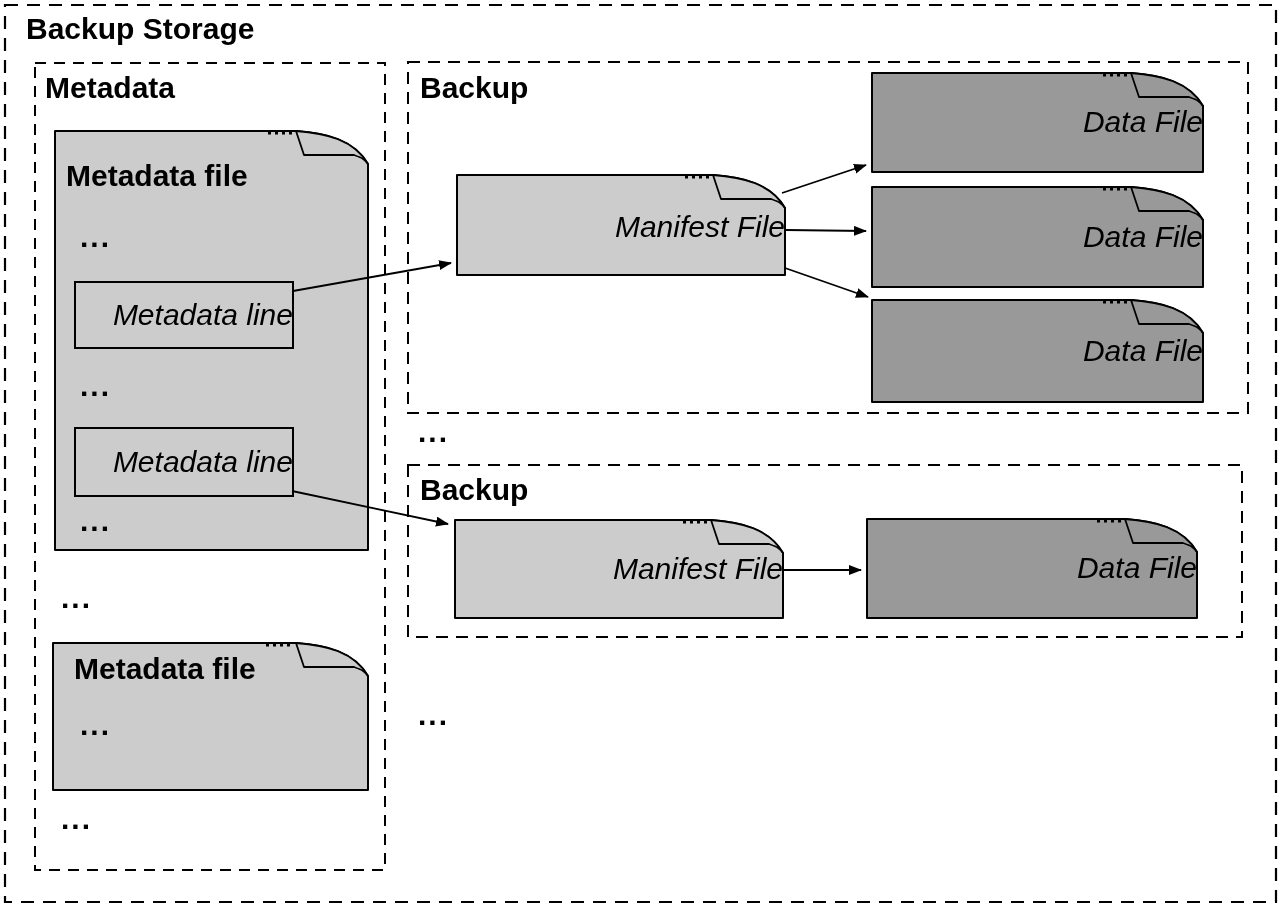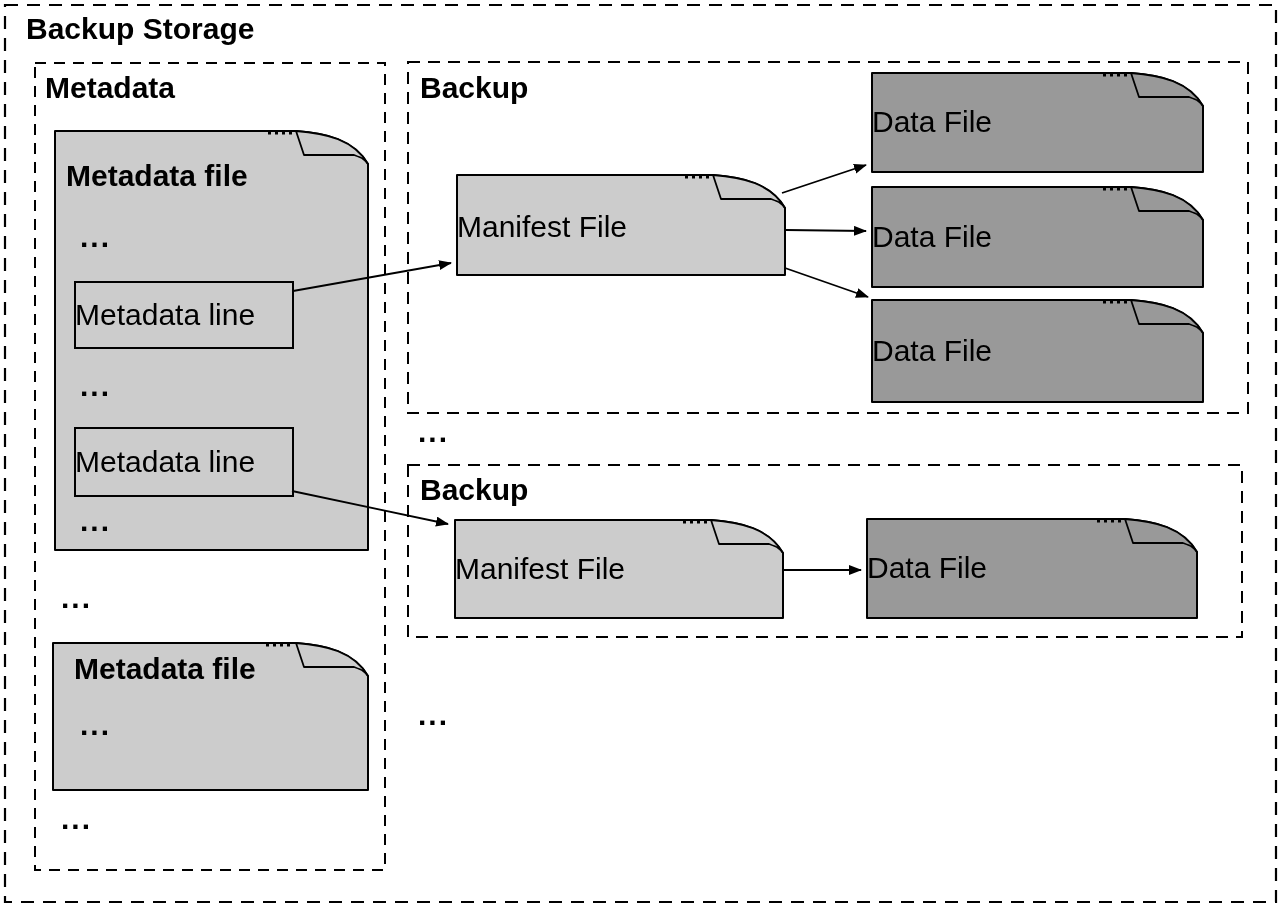--- a/index.html
+++ b/index.html
@@ -12,21 +12,21 @@
   }
   #shapes{position:absolute;left:0;top:0;width:1280px;height:909px;}
   .lbl{
     position:absolute;
     font-size:30px;
     line-height:36px;
     color:#000000;
     white-space:nowrap;
   }
   .bold{font-weight:bold;}
-  .center{text-align:left;}
+  .center{text-align:right;font-style:italic;}
   .dots{
     position:absolute;
     font-size:30px;
     line-height:30px;
     font-weight:bold;
     letter-spacing:2px;
     color:#000000;
   }
 </style>
 </head>

